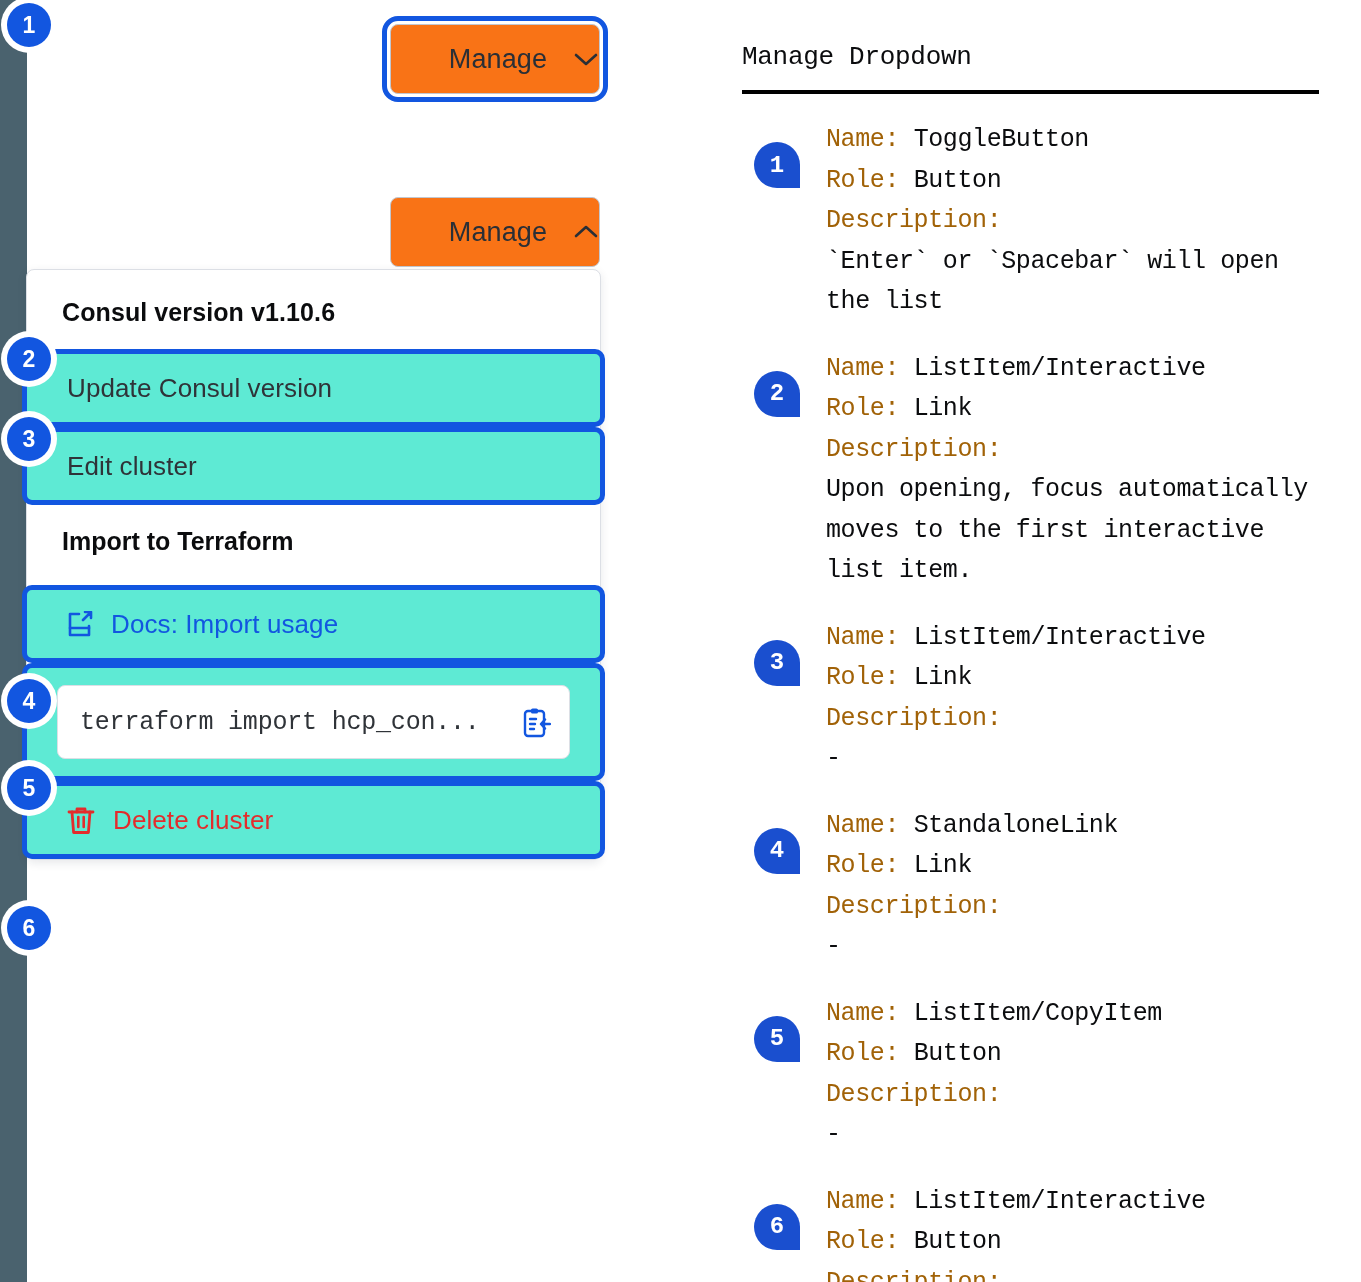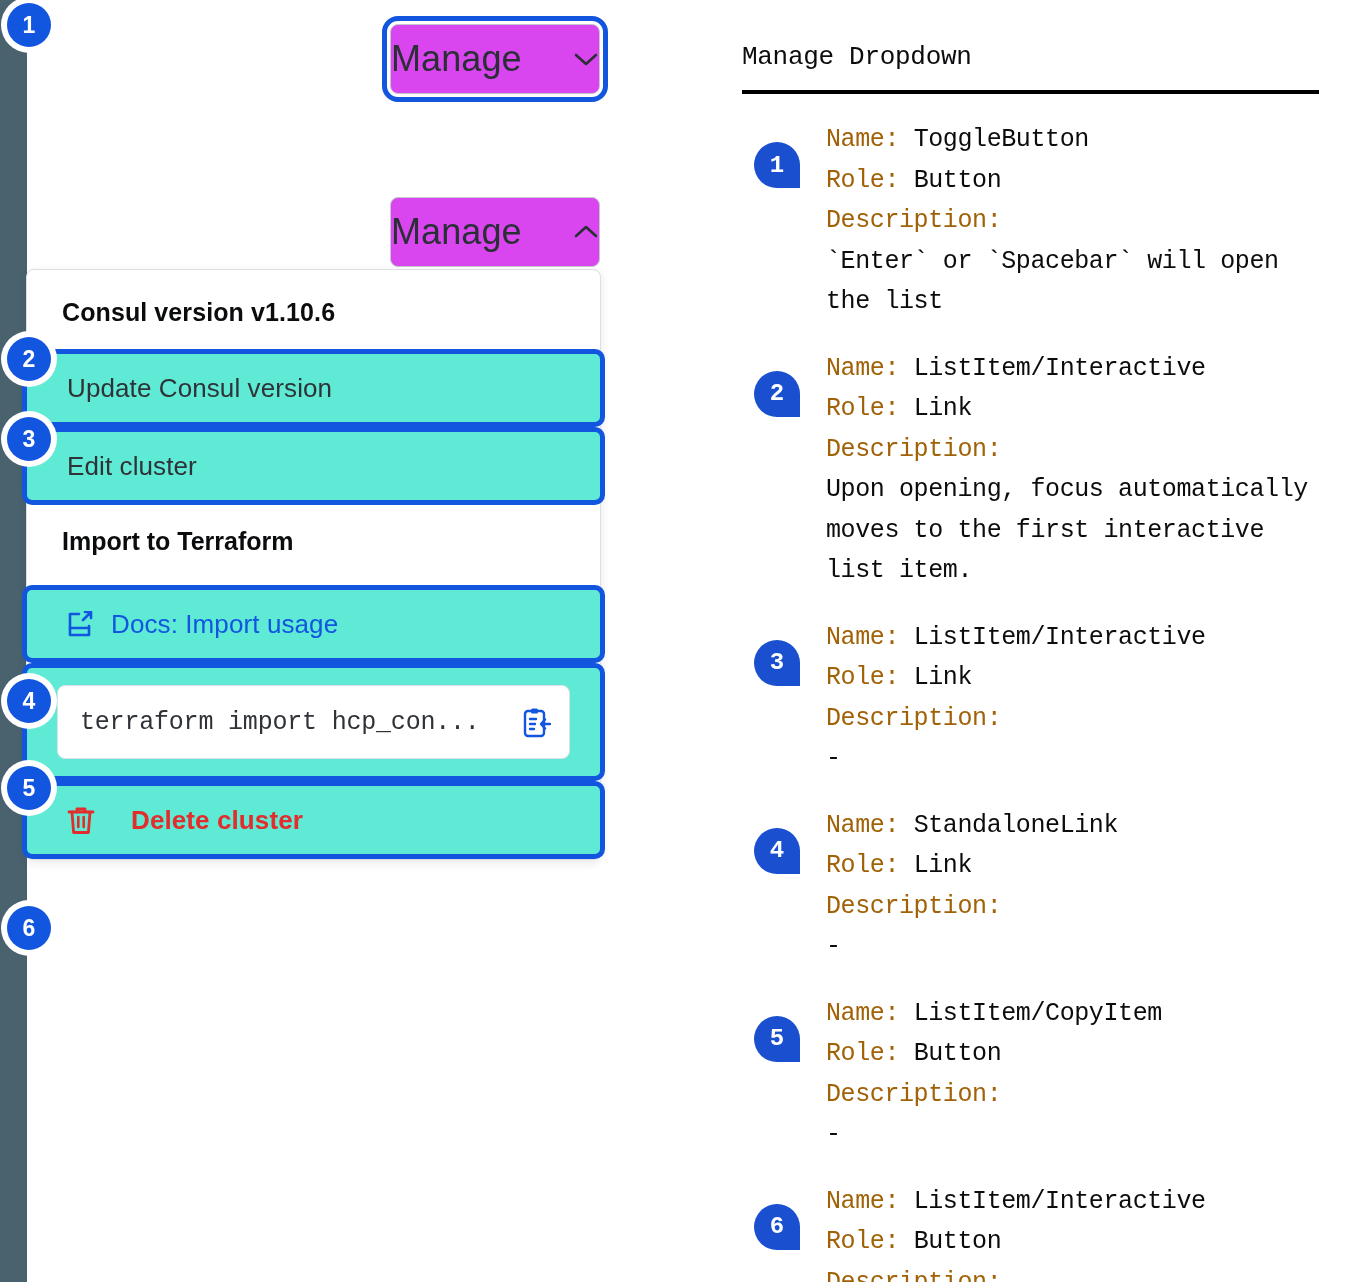--- a/index.html
+++ b/index.html
@@ -34,28 +34,28 @@
     left: 27px; top: 0;
     width: 675px;
     height: 1282px;
   }
 
   
   .manage-btn {
     position: absolute;
     display: flex;
     align-items: center;
-    justify-content: space-between;
+    justify-content: flex-end;
     gap: 26px;
     width: 210px;
     height: 70px;
-    background: #d946ef;
+    background: #f97316;
     border: 1px solid #c2c7d0;
     border-radius: 8px;
-    font-size: 36px;
+    font-size: 27px;
     color: #2a2f36;
     letter-spacing: .1px;
   }
   .manage-btn .lbl { line-height: 1; }
 
   .manage-btn.focused {
     outline: 5px solid #1256e0;
     outline-offset: 3px;
     border-radius: 8px;
   }
@@ -97,21 +97,21 @@
     font-size: 26px;
     color: #2f3338;
     background: #5eead4;
     border: 5px solid #1256e0;
     border-radius: 10px;
     letter-spacing: .1px;
   }
   .dd-row + .dd-row { margin-top: 0px; }
 
   .dd-row.link      { color: #1256e0; gap: 18px; }
-  .dd-row.danger    { color: #e32c2c; gap: 36px; font-weight: bold; }
+  .dd-row.danger    { color: #e32c2c; gap: 18px; font-weight: normal; }
   .dd-row.copyrow   { min-height: 118px; padding: 0 30px; }
 
   .dd-section {
     padding: 22px 35px 15px 35px;
   }
   .dd-section-title {
     font-size: 25px;
     font-weight: bold;
     color: #0b0c0e;
     margin-bottom: 14px;

